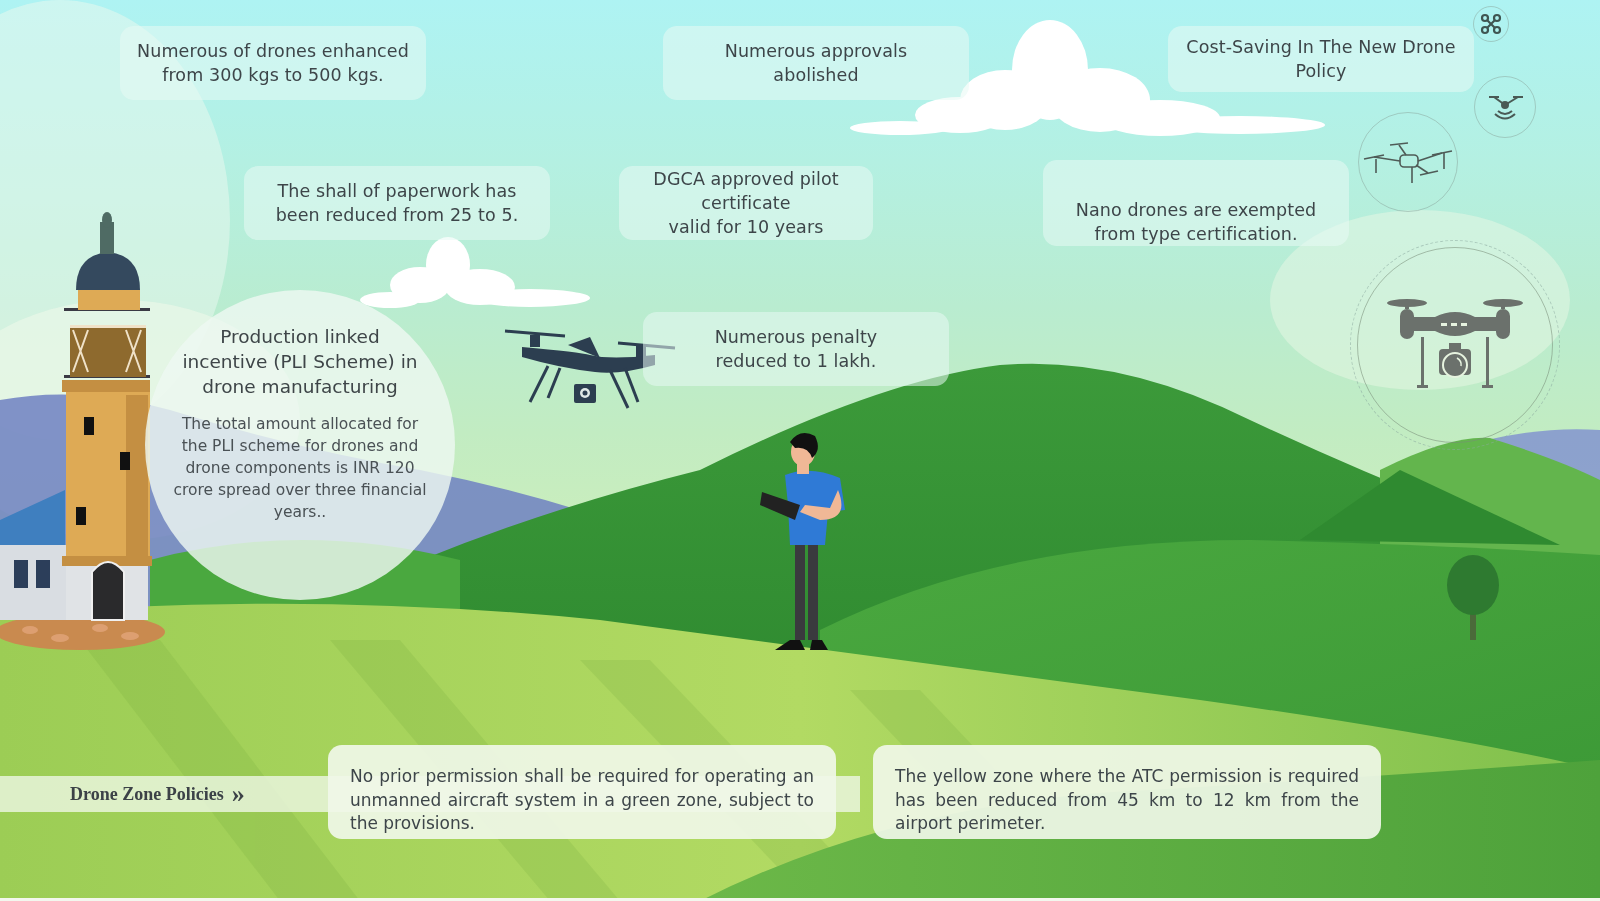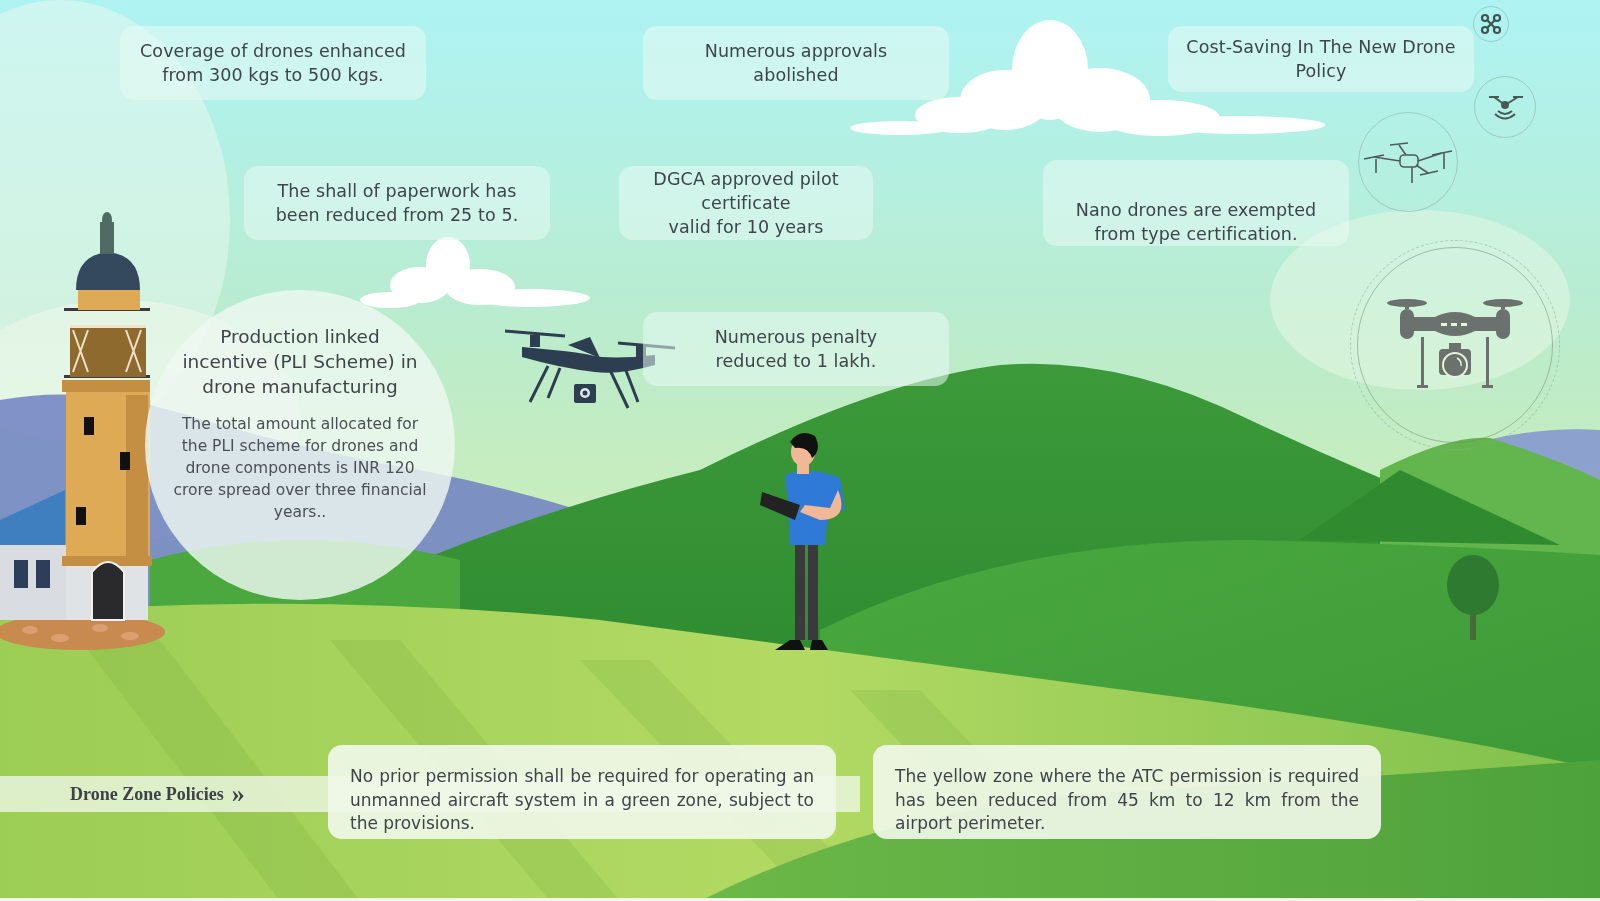--- a/index.html
+++ b/index.html
@@ -161,25 +161,25 @@
       <line x1="610" y1="370" x2="628" y2="408" stroke-width="3" fill="none"></line>
       <line x1="625" y1="368" x2="638" y2="402" stroke-width="3" fill="none"></line>
       <rect x="574" y="384" width="22" height="19" rx="2" stroke="none"></rect>
       <circle cx="585" cy="393" r="5" fill="#dfe8e6" stroke="none"></circle>
       <circle cx="585" cy="393" r="2.5" fill="#2c3e50" stroke="none"></circle>
     </g>
   </svg>
 
   <div class="card" style="left:120px;top:26px;width:306px;height:74px;">
     <div>
-      <span>Coverage of drones enhanced</span>
+      <span>Numerous of drones enhanced</span>
       <span>from 300 kgs to 500 kgs.</span>
     </div>
   </div>
-  <div class="card" style="left:643px;top:26px;width:306px;height:74px;">
+  <div class="card" style="left:663px;top:26px;width:306px;height:74px;">
     <div>
       <span>Numerous approvals</span>
       <span>abolished</span>
     </div>
   </div>
   <div class="card" style="left:1168px;top:26px;width:306px;height:66px;">
     <div>
       <span>Cost-Saving In The New Drone</span>
       <span>Policy</span>
     </div>

